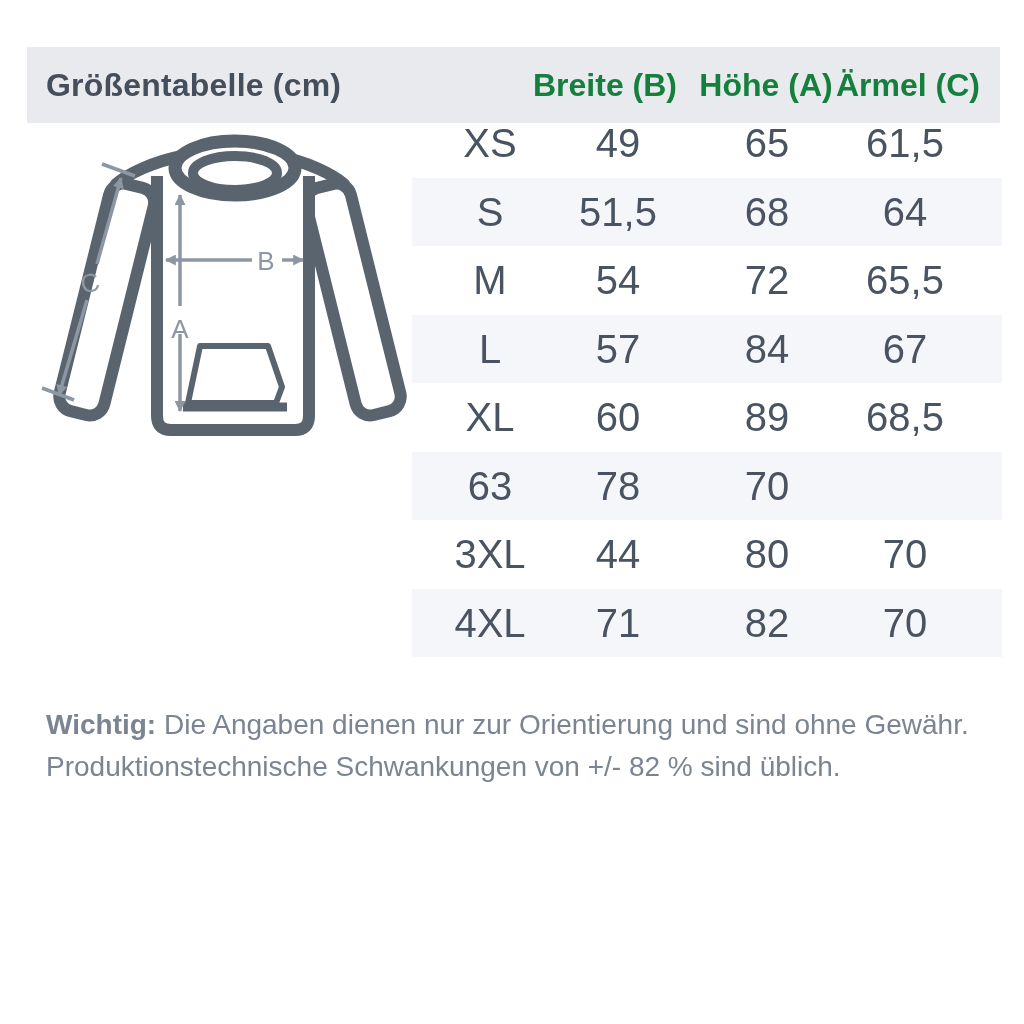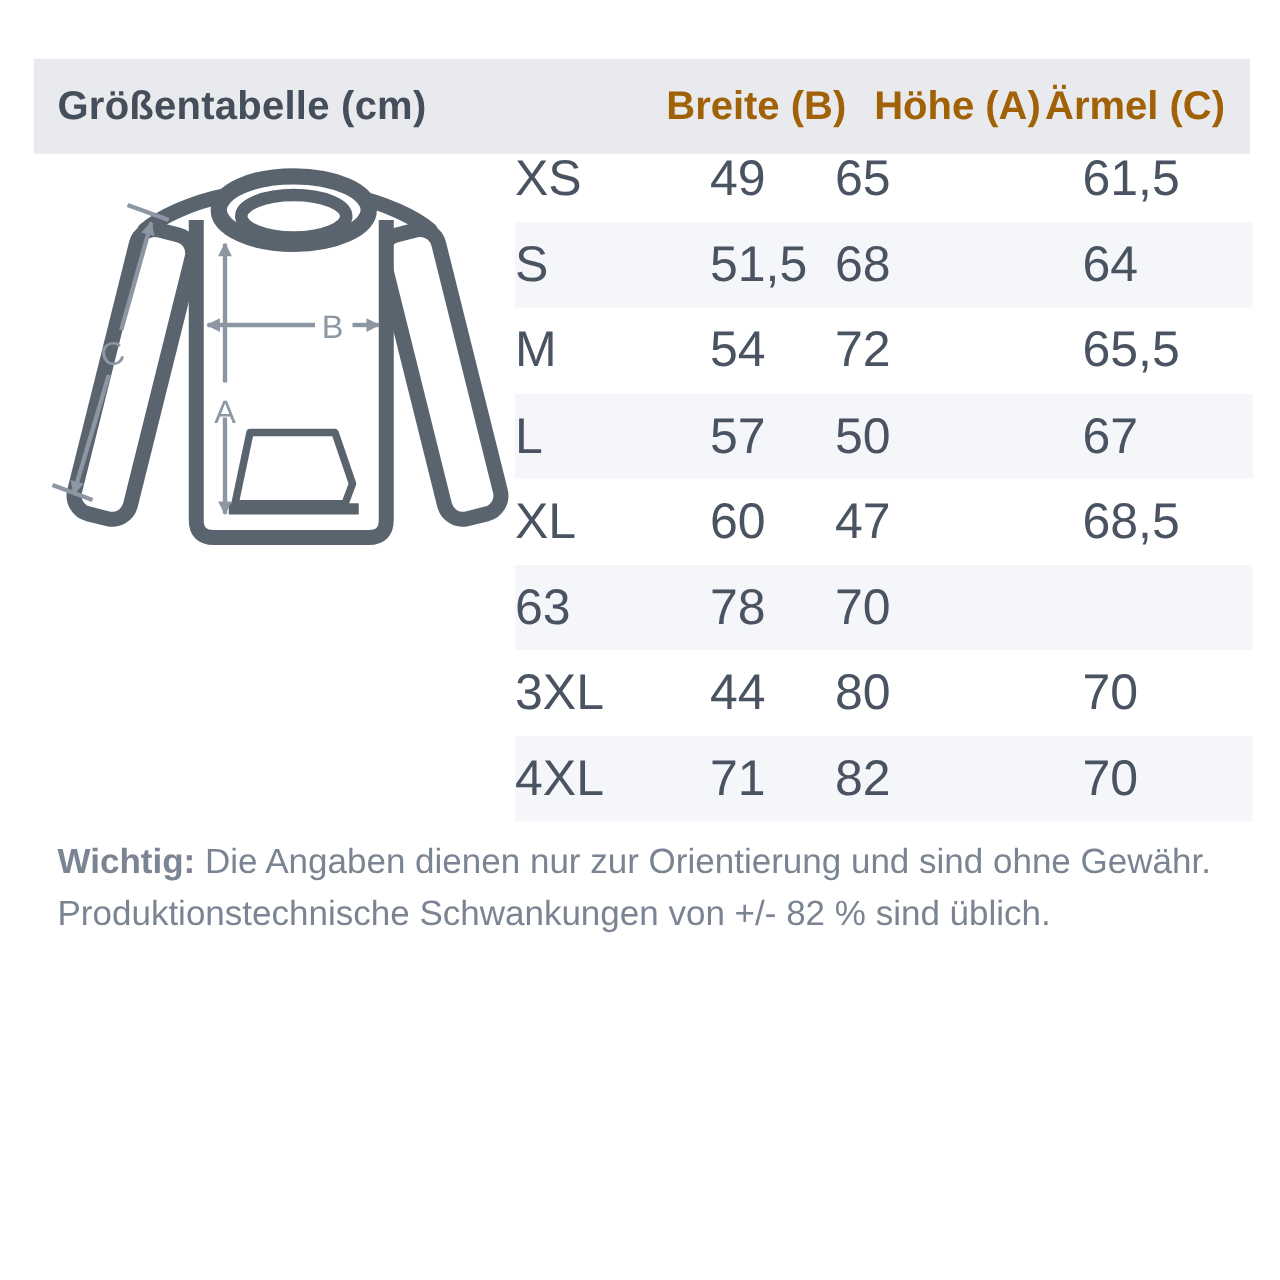--- a/index.html
+++ b/index.html
@@ -10,40 +10,40 @@
   .header-band{
     position:absolute;left:27px;top:47px;width:973px;height:76px;
     background:#e9eaee;display:flex;align-items:center;
   }
   .header-title{
     position:absolute;left:19px;top:50%;transform:translateY(-50%);
     font-size:32px;font-weight:bold;color:#454e5b;letter-spacing:.2px;white-space:nowrap;
   }
   .col-head{
     position:absolute;top:50%;transform:translate(-50%,-50%);
-    font-size:32px;font-weight:bold;color:#a16207;white-space:nowrap;
+    font-size:32px;font-weight:bold;color:#15803d;white-space:nowrap;
   }
   .col-head.c1{left:578px;}
   .col-head.c2{left:739px;}
   .col-head.c3{left:881px;}
 
   .diagram{position:absolute;left:40px;top:120px;width:380px;height:340px;}
 
   .table-body{position:absolute;left:412px;top:109px;width:590px;}
   .trow{
     display:grid;grid-template-columns:156px 100px 198px 78px;
     padding-right:58px;height:68.5px;align-items:center;
   }
   .trow.alt{background:#f5f6f9;}
   .cell{
-    text-align:left;font-size:40px;color:#4a5361;line-height:1;
+    text-align:center;font-size:40px;color:#4a5361;line-height:1;
   }
 
   .note{
-    position:absolute;left:46px;top:668px;width:940px;
+    position:absolute;left:46px;top:704px;width:940px;
     font-size:28px;line-height:42px;color:#7b8493;
   }
   .note b{font-weight:bold;color:#7b8493;}
 
   svg text{
     font-family:"Liberation Sans", sans-serif;
     fill:#8d97a3;font-size:26px;
   }
 </style>
 </head>
@@ -122,27 +122,27 @@
     </div>
       <div class="trow">
       <div class="cell">M</div>
       <div class="cell">54</div>
       <div class="cell">72</div>
       <div class="cell">65,5</div>
     </div>
       <div class="trow alt">
       <div class="cell">L</div>
       <div class="cell">57</div>
-      <div class="cell">50</div>
+      <div class="cell">84</div>
       <div class="cell">67</div>
     </div>
       <div class="trow">
       <div class="cell">XL</div>
       <div class="cell">60</div>
-      <div class="cell">47</div>
+      <div class="cell">89</div>
       <div class="cell">68,5</div>
     </div>
       <div class="trow alt">
       <div class="cell">63</div>
       <div class="cell">78</div>
       <div class="cell">70</div>
     </div>
       <div class="trow">
       <div class="cell">3XL</div>
       <div class="cell">44</div>

